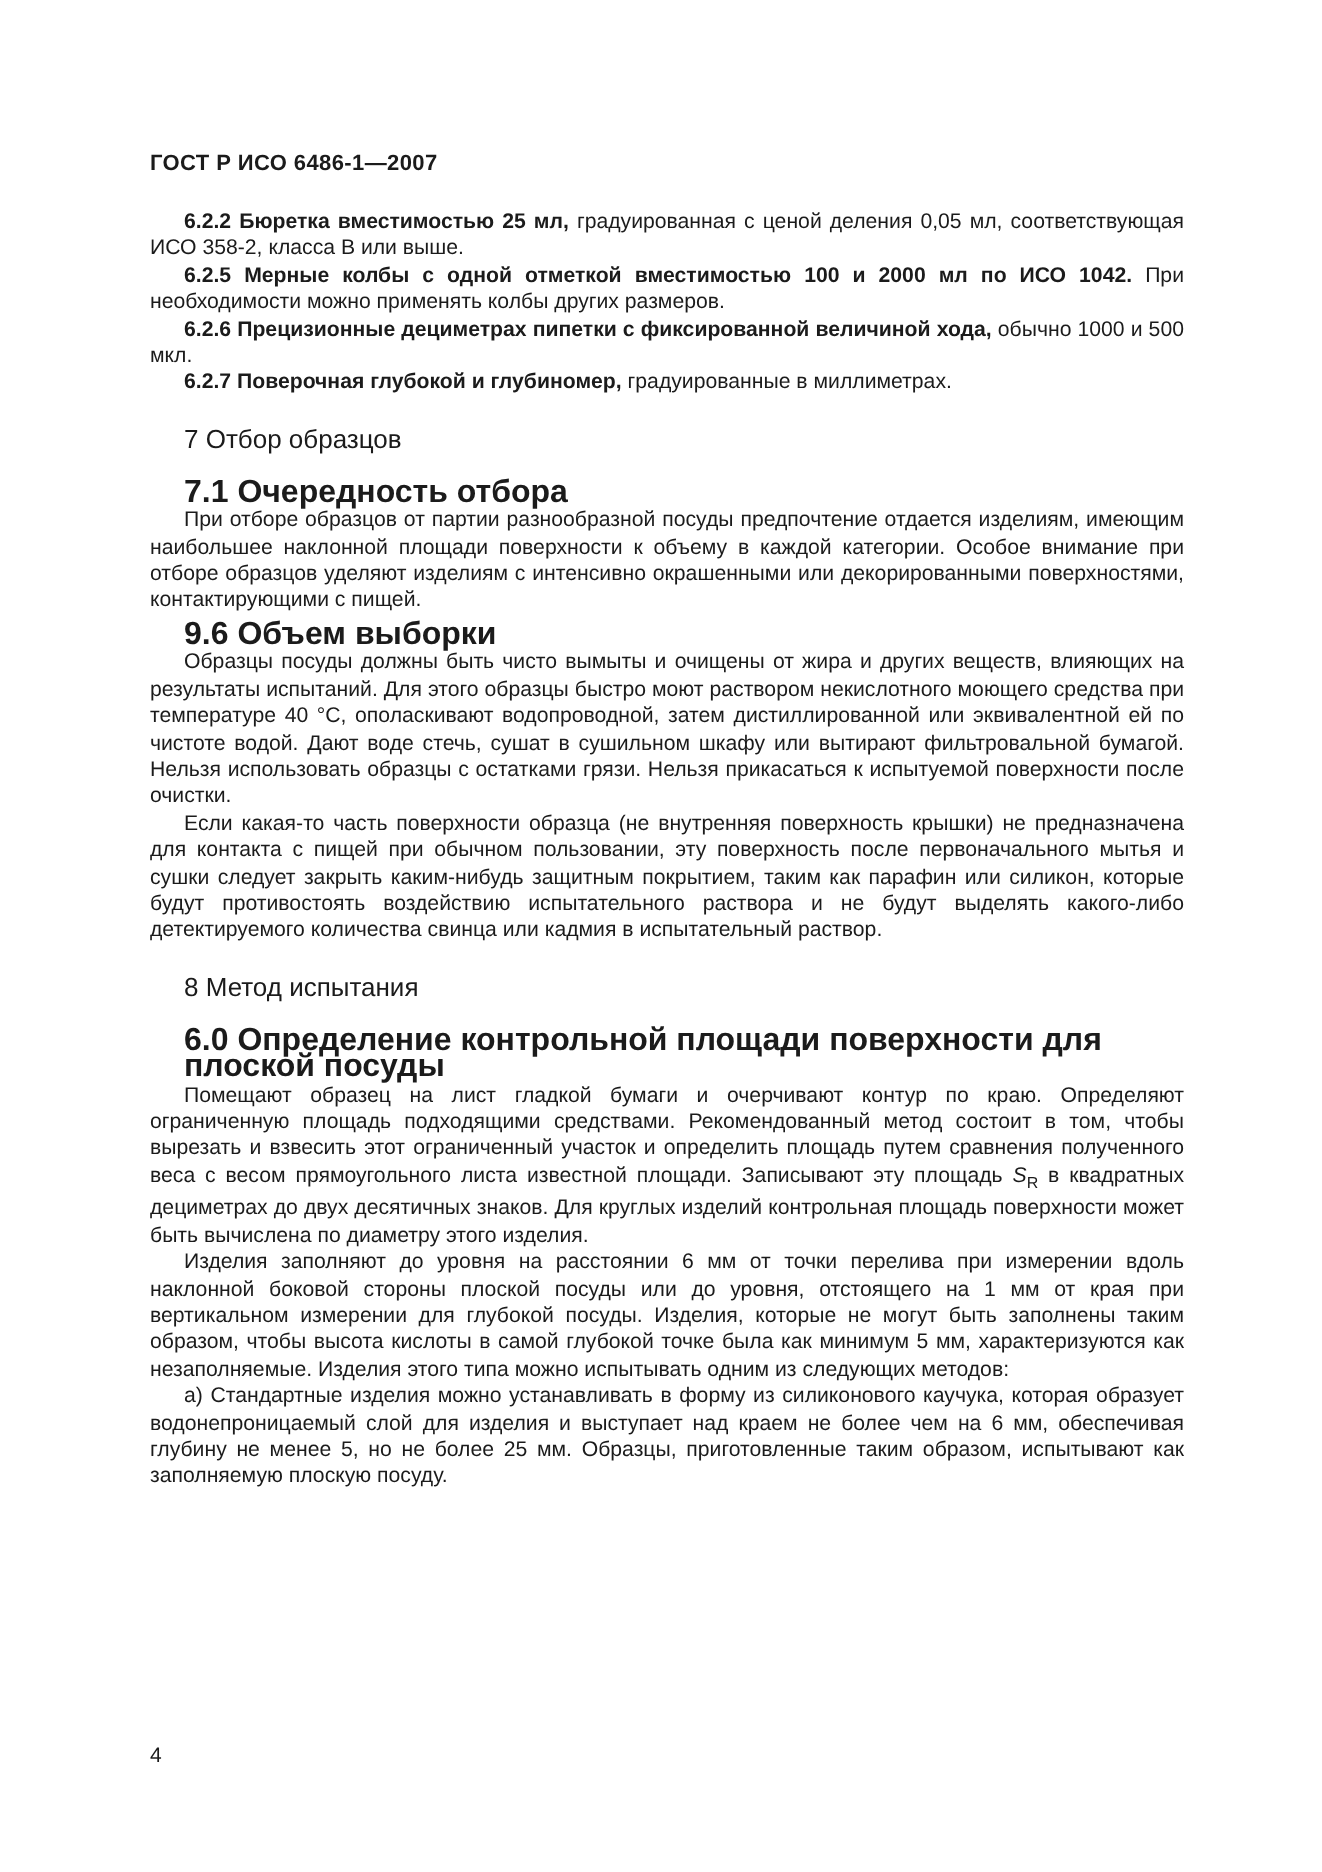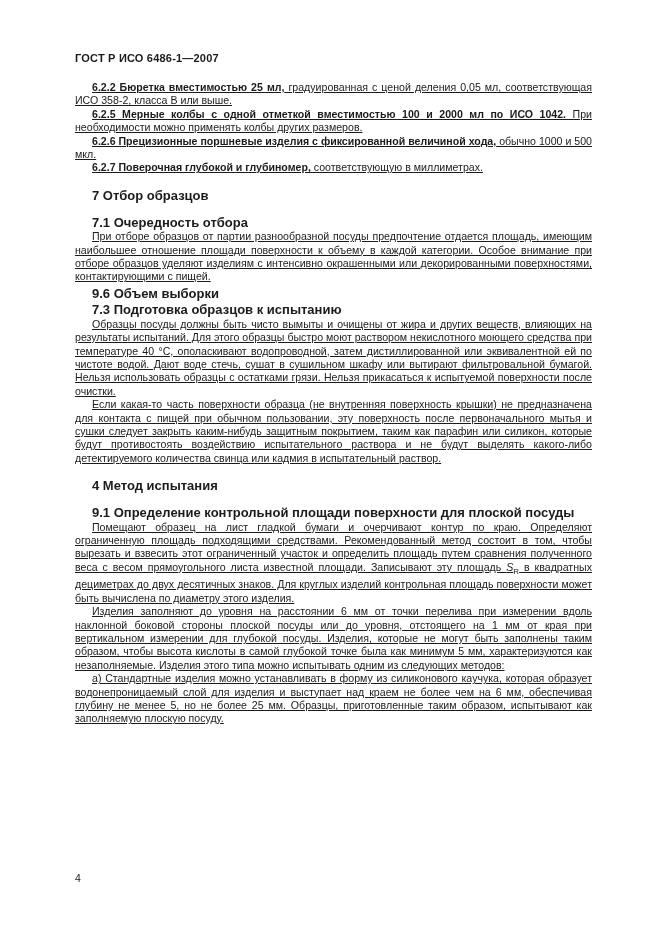--- a/index.html
+++ b/index.html
@@ -7,44 +7,43 @@
   body {
     background: #ffffff;
     font-family: "Liberation Sans", sans-serif;
     color: #1b1b1b;
     position: relative;
     overflow: hidden;
   }
   .content {
     position: absolute;
     left: 75px;
-    top: 52px;
+    top: 76px;
     width: 517px;
   }
   .doc-header {
     font-size: 11px;
     font-weight: 700;
     letter-spacing: 0.2px;
     margin-bottom: 17px;
   }
   p.body-par {
     font-size: 10.6px;
     line-height: 13.4px;
     text-align: justify;
     text-indent: 17px;
-    text-decoration: underline;
   }
   p.body-par b { font-weight: 700; }
   h1.section-heading {
     font-size: 13px;
-    font-weight: 700;
+    font-weight: 400;
     margin: 13px 0 13px 17px;
   }
   h2.subsection-heading {
-    font-size: 13px;
+    font-size: 16px;
     font-weight: 700;
     line-height: 13.4px;
     margin: 3px 0 1px 17px;
   }
   .var { font-style: italic; }
   sub.var-sub { font-size: 8px; }
   .page-number {
     position: absolute;
     left: 75px;
     top: 872px;
@@ -57,38 +56,37 @@
 <div class="content">
 
   <div class="doc-header">ГОСТ Р ИСО 6486-1—2007</div>
 
   <p class="body-par"><b>6.2.2 Бюретка вместимостью 25 мл,</b><span> градуированная с ценой деления 0,05 мл, соответствующая ИСО 358-2, класса В или выше.</span></p>
 
 
 
   <p class="body-par"><b>6.2.5 Мерные колбы с одной отметкой вместимостью 100 и 2000 мл по ИСО 1042.</b><span> При необходимости можно применять колбы других размеров.</span></p>
 
-  <p class="body-par"><b>6.2.6 Прецизионные поршневые изделия с фиксированной величиной хода,</b><span> обычно 1000 и 500 мкл.</span></p>
+  <p class="body-par"><b>6.2.6 Прецизионные дециметрах пипетки с фиксированной величиной хода,</b><span> обычно 1000 и 500 мкл.</span></p>
 
-  <p class="body-par"><b>6.2.7 Поверочная глубокой и глубиномер,</b><span> соответствующую в миллиметрах.</span></p>
+  <p class="body-par"><b>6.2.7 Поверочная глубокой и глубиномер,</b><span> градуированные в миллиметрах.</span></p>
 
   <h1 class="section-heading">7 Отбор образцов</h1>
 
   <h2 class="subsection-heading">7.1 Очередность отбора</h2>
-  <p class="body-par">При отборе образцов от партии разнообразной посуды предпочтение отдается площадь, имеющим наибольшее отношение площади поверхности к объему в каждой категории. Особое внимание при отборе образцов уделяют изделиям с интенсивно окрашенными или декорированными поверхностями, контактирующими с пищей.</p>
+  <p class="body-par">При отборе образцов от партии разнообразной посуды предпочтение отдается изделиям, имеющим наибольшее наклонной площади поверхности к объему в каждой категории. Особое внимание при отборе образцов уделяют изделиям с интенсивно окрашенными или декорированными поверхностями, контактирующими с пищей.</p>
 
   <h2 class="subsection-heading">9.6 Объем выборки</h2>
 
-  <h2 class="subsection-heading">7.3 Подготовка образцов к испытанию</h2>
   <p class="body-par">Образцы посуды должны быть чисто вымыты и очищены от жира и других веществ, влияющих на результаты испытаний. Для этого образцы быстро моют раствором некислотного моющего средства при температуре 40 °С, ополаскивают водопроводной, затем дистиллированной или эквивалентной ей по чистоте водой. Дают воде стечь, сушат в сушильном шкафу или вытирают фильтровальной бумагой. Нельзя использовать образцы с остатками грязи. Нельзя прикасаться к испытуемой поверхности после очистки.</p>
   <p class="body-par">Если какая-то часть поверхности образца (не внутренняя поверхность крышки) не предназначена для контакта с пищей при обычном пользовании, эту поверхность после первоначального мытья и сушки следует закрыть каким-нибудь защитным покрытием, таким как парафин или силикон, которые будут противостоять воздействию испытательного раствора и не будут выделять какого-либо детектируемого количества свинца или кадмия в испытательный раствор.</p>
 
-  <h1 class="section-heading">4 Метод испытания</h1>
+  <h1 class="section-heading">8 Метод испытания</h1>
 
-  <h2 class="subsection-heading">9.1 Определение контрольной площади поверхности для плоской посуды</h2>
+  <h2 class="subsection-heading">6.0 Определение контрольной площади поверхности для плоской посуды</h2>
   <p class="body-par"><span>Помещают образец на лист гладкой бумаги и очерчивают контур по краю. Определяют ограниченную площадь подходящими средствами. Рекомендованный метод состоит в том, чтобы вырезать и взвесить этот ограниченный участок и определить площадь путем сравнения полученного веса с весом прямоугольного листа известной площади. Записывают эту площадь </span><span class="var">S</span><sub class="var-sub">R</sub><span> в квадратных дециметрах до двух десятичных знаков. Для круглых изделий контрольная площадь поверхности может быть вычислена по диаметру этого изделия.</span></p>
 
   <p class="body-par">Изделия заполняют до уровня на расстоянии 6 мм от точки перелива при измерении вдоль наклонной боковой стороны плоской посуды или до уровня, отстоящего на 1 мм от края при вертикальном измерении для глубокой посуды. Изделия, которые не могут быть заполнены таким образом, чтобы высота кислоты в самой глубокой точке была как минимум 5 мм, характеризуются как незаполняемые. Изделия этого типа можно испытывать одним из следующих методов:</p>
   <p class="body-par">а) Стандартные изделия можно устанавливать в форму из силиконового каучука, которая образует водонепроницаемый слой для изделия и выступает над краем не более чем на 6 мм, обеспечивая глубину не менее 5, но не более 25 мм. Образцы, приготовленные таким образом, испытывают как заполняемую плоскую посуду.</p>
 
 </div>
 
 <div class="page-number">4</div>
 
 </body></html>

